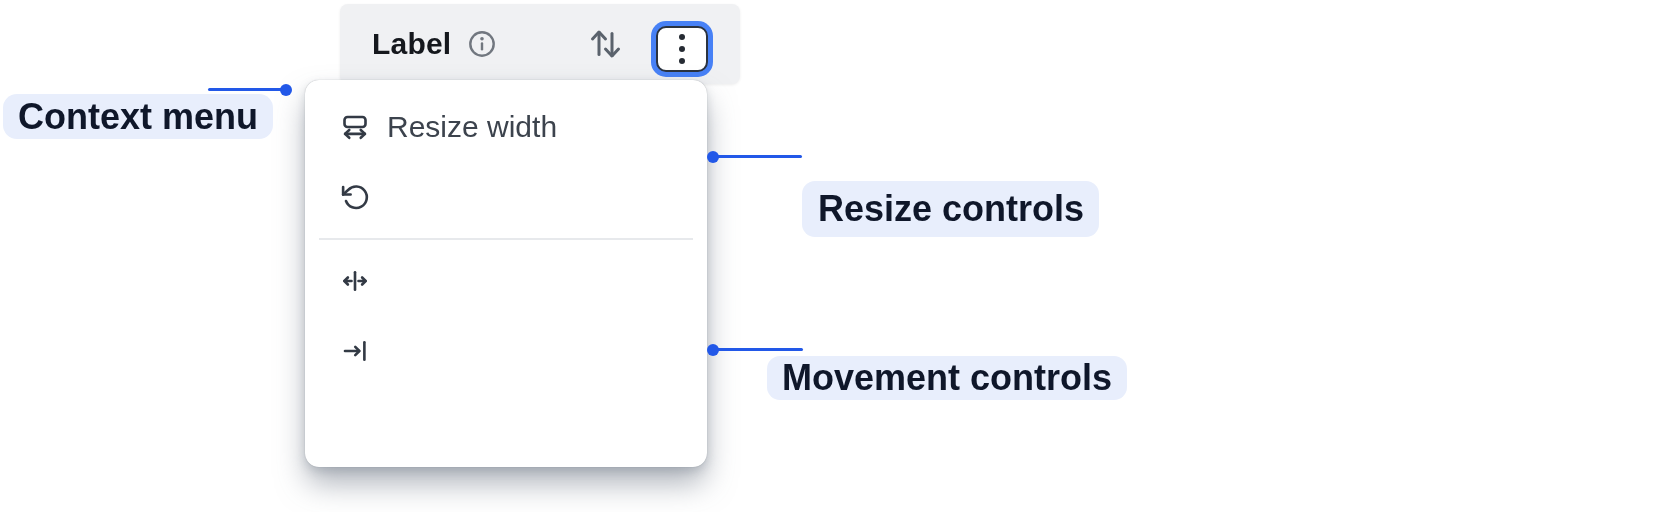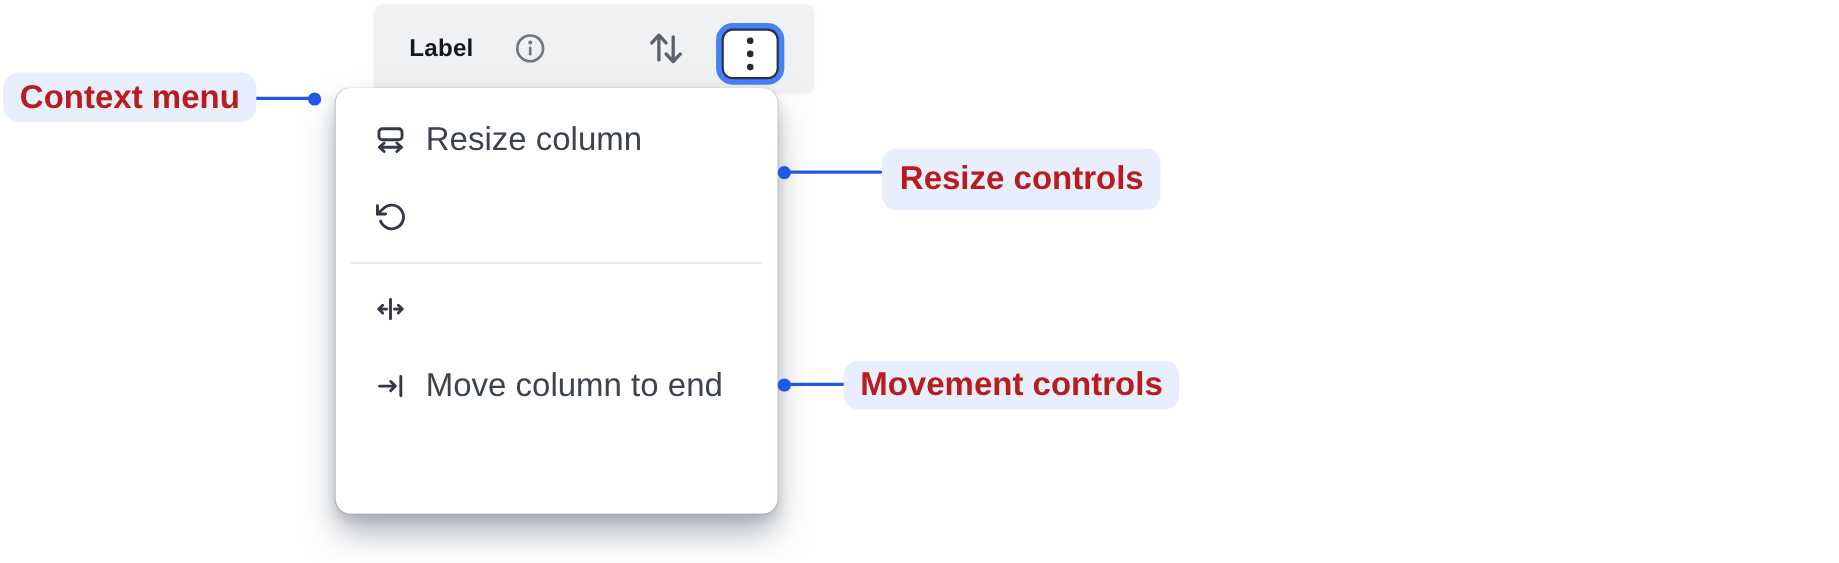--- a/index.html
+++ b/index.html
@@ -20,21 +20,21 @@
     width: 400px; height: 80px;
     background: #f0f1f3;
     border-radius: 8px;
     box-shadow: 0 1px 3px rgba(0,0,0,0.07);
     z-index: 1;
   }
   .col-header .col-label {
     position: absolute;
     left: 32px; top: 0; height: 80px;
     display: flex; align-items: center;
-    font-size: 22px; font-weight: 700;
+    font-size: 30px; font-weight: 700;
     color: #15181d; letter-spacing: 0.2px; text-align: center;
   }
   .col-header .info-btn {
     position: absolute; left: 127px; top: 25px;
     width: 30px; height: 30px; cursor: pointer;
   }
   .col-header .sort-btn {
     position: absolute; left: 243px; top: 17px;
     width: 46px; height: 46px; cursor: pointer;
   }
@@ -97,43 +97,44 @@
 
   
   .ann-layer { position: absolute; inset: 0; z-index: 10; pointer-events: none; }
   .ann-pill {
     position: absolute;
     height: 45px;
     background: #e8eefc;
     border-radius: 14px;
     display: inline-flex; align-items: center;
     padding: 0 15px;
-    font-size: 30px; font-weight: 700;
-    color: #b91c1c;
+    font-size: 36px; font-weight: 700;
+    color: #0f172a;
     white-space: nowrap;
     z-index: 3;
+    margin-top: 28px;
   }
   .ann-line {
     position: absolute;
     height: 3px;
     background: #2258e8;
     border-radius: 2px;
     z-index: 2;
   }
   .ann-dot {
     position: absolute;
     width: 12px; height: 12px;
     border-radius: 50%;
     background: #2258e8;
     z-index: 4;
   }
   .pill-context  { left: 3px;   top: 66px;  }
   .line-context  { left: 208px; top: 88px;  width: 76px; }
   .dot-context   { left: 280px; top: 84px;  }
-  .pill-resize   { left: 802px; top: 135px; height: 56px; border-radius: 13px; padding-left: 16px; }
+  .pill-resize   { left: 802px; top: 153px; height: 56px; border-radius: 13px; padding-left: 16px; }
   .line-resize   { left: 714px; top: 155px; width: 88px; }
   .dot-resize    { left: 707px; top: 151px; }
   .pill-movement { left: 767px; top: 328px; height: 44px; border-radius: 13px; }
   .line-movement { left: 714px; top: 348px; width: 89px; }
   .dot-movement  { left: 707px; top: 344px; }
 </style>
 </head>
 <body>
 
 <div id="stage">
@@ -171,21 +172,21 @@
 
     <div class="menu-item">
       <span class="mi-icon">
         <svg width="30" height="30" viewBox="0 0 24 24">
           <rect x="3.6" y="4" width="16.8" height="8" rx="2.4"></rect>
           <path d="M4.2 17.5 H19.8"></path>
           <path d="M7.4 14.4 L4 17.5 L7.4 20.6"></path>
           <path d="M16.6 14.4 L20 17.5 L16.6 20.6"></path>
         </svg>
       </span>
-      <span class="mi-label">Resize column</span>
+      <span class="mi-label">Resize width</span>
     </div>
 
     <div class="menu-item">
       <span class="mi-icon">
         <svg width="30" height="30" viewBox="0 0 24 24">
           <polyline points="2.5 4 2.5 10 8.5 10"></polyline>
           <path d="M4.8 15.2 a8.6 8.6 0 1 0 1.9-9 L2.5 10"></path>
         </svg>
       </span>
     </div>
@@ -206,21 +207,20 @@
 
 
     <div class="menu-item">
       <span class="mi-icon">
         <svg width="30" height="30" viewBox="0 0 24 24">
           <path d="M19.5 5 V19"></path>
           <path d="M4 12 H15.2"></path>
           <path d="M12.2 8.7 L15.5 12 L12.2 15.3"></path>
         </svg>
       </span>
-      <span class="mi-label">Move column to end</span>
     </div>
 
   </div>
 
   <div class="ann-layer">
 
     <div class="ann-pill pill-context">Context menu</div>
     <div class="ann-line line-context"></div>
     <div class="ann-dot dot-context"></div>
 

